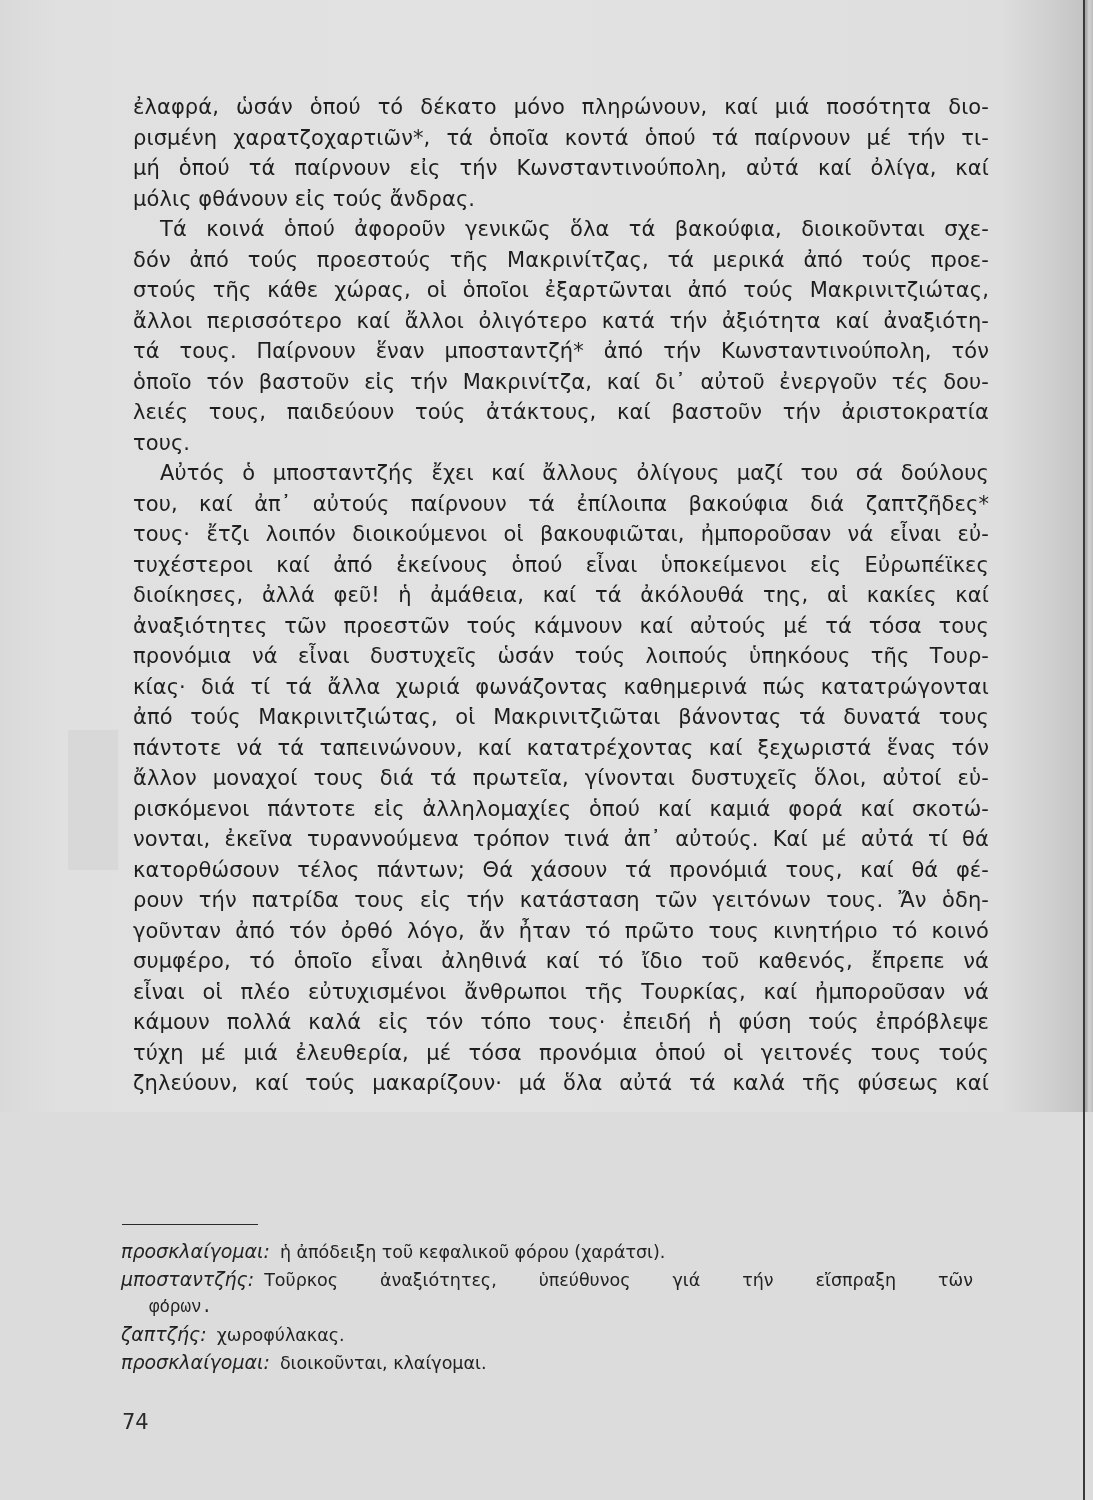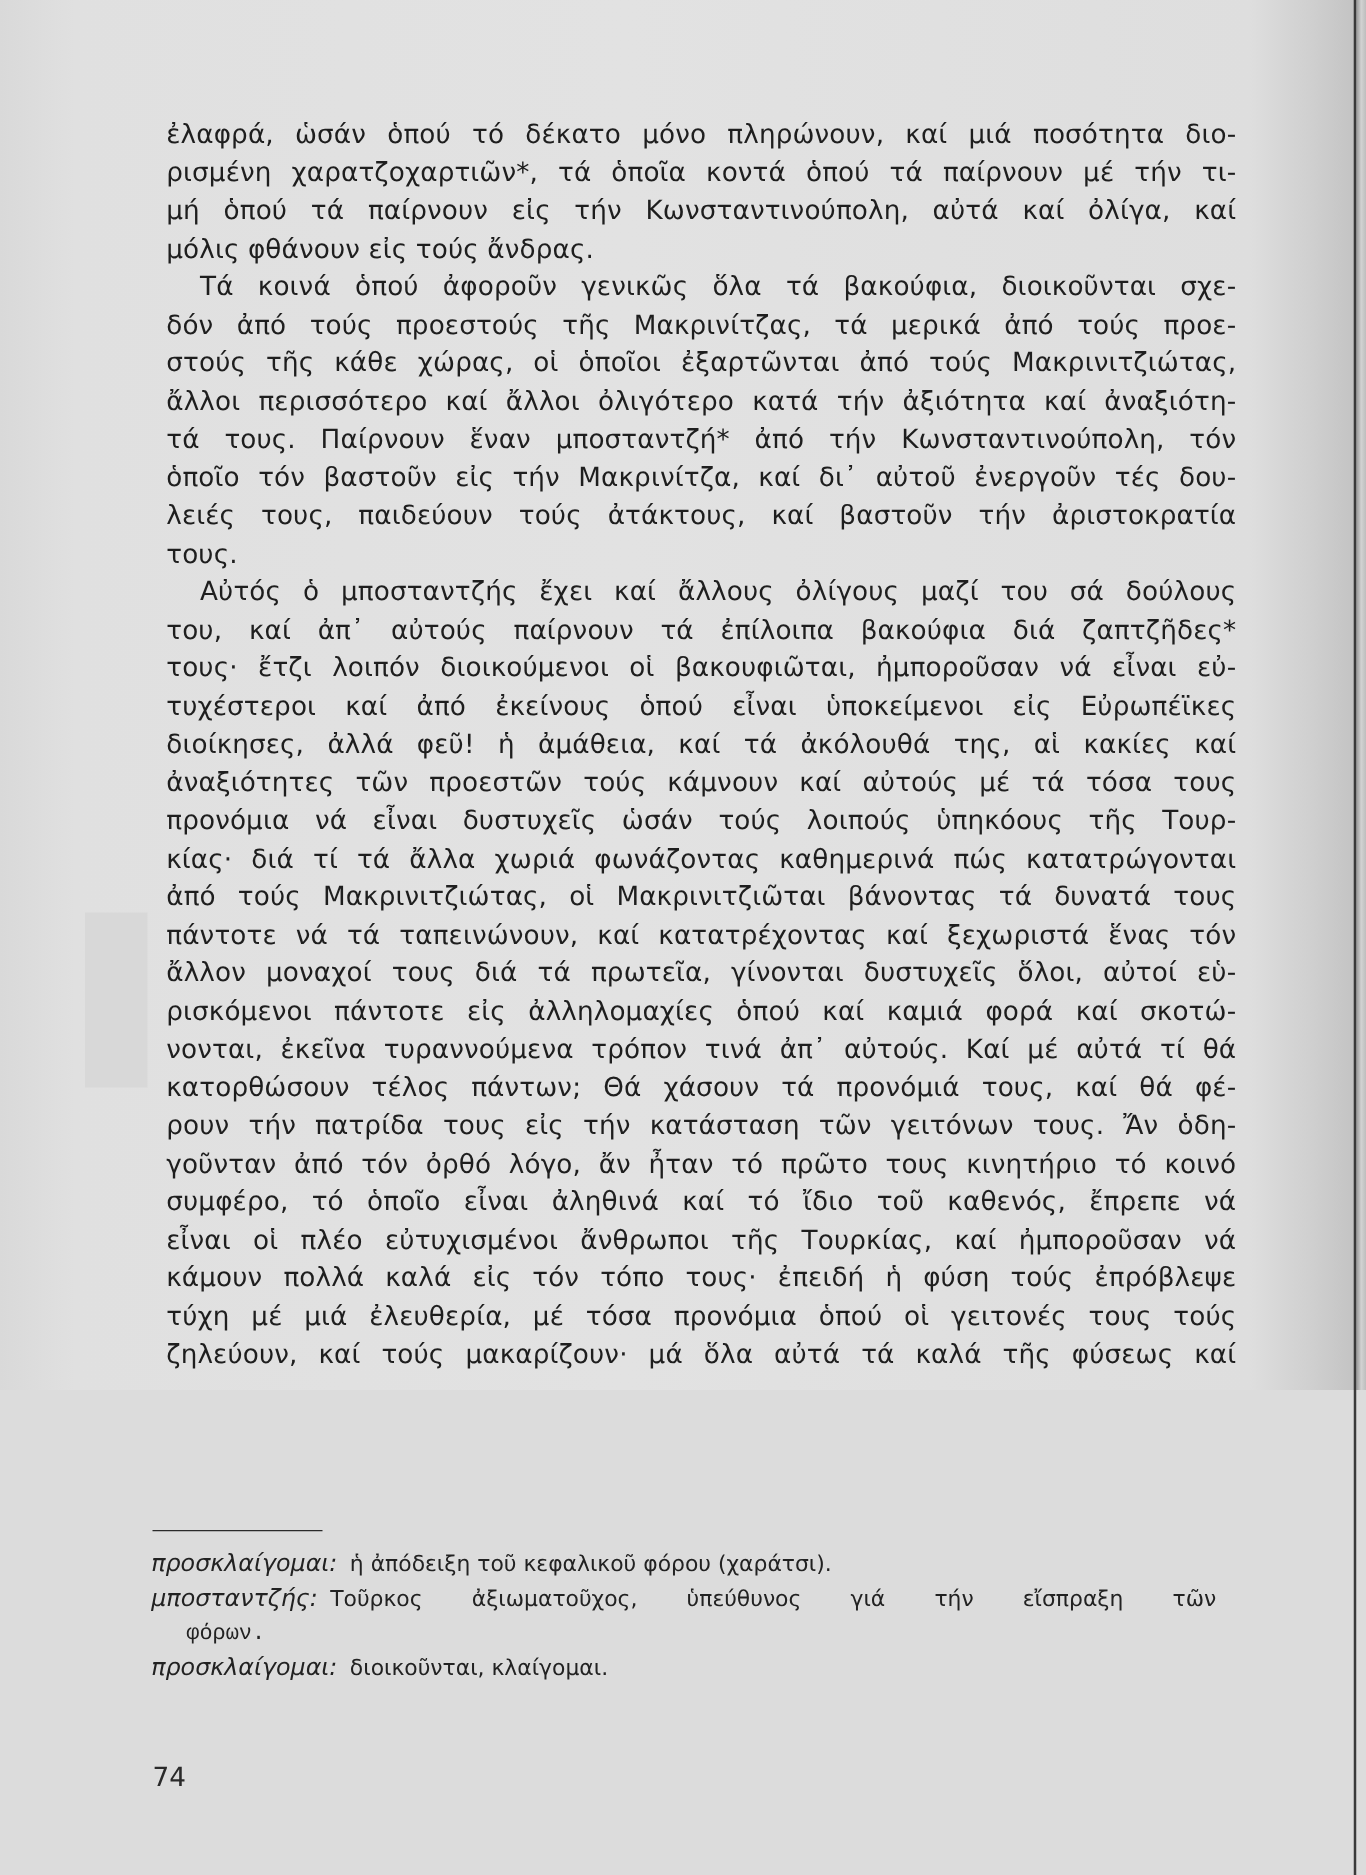--- a/index.html
+++ b/index.html
@@ -148,22 +148,25 @@
       <span class="line">ζηλεύουν, καί τούς μακαρίζουν· μά ὅλα αὐτά τά καλά τῆς φύσεως καί</span>
     </div>
 
   <div class="footnote-rule"></div>
 
   <div class="footnotes">
     <div class="fn">
       <span class="term">προσκλαίγομαι:</span><span>ἡ ἀπόδειξη τοῦ κεφαλικοῦ φόρου (χαράτσι).</span>
     </div>
     <div class="fn justify">
-      <span class="term">μποσταντζής:</span><span>Τοῦρκος ἀξιωματοῦχος, ὑπεύθυνος γιά τήν εἴσπραξη τῶν</span>
+      <span class="term">μποσταντζής:</span><span>Τοῦρκος ἀναξιότητες, ὑπεύθυνος γιά τήν εἴσπραξη τῶν</span>
       <span class="cont">φόρων.</span>
+    </div>
+    <div class="fn">
+      <span class="term">ζαπτζής:</span><span>χωροφύλακας.</span>
     </div>
     <div class="fn">
       <span class="term">προσκλαίγομαι:</span><span>διοικοῦνται, κλαίγομαι.</span>
     </div>
   </div>
 
   <div class="page-number">74</div>
 </div>
 
 </body></html>

